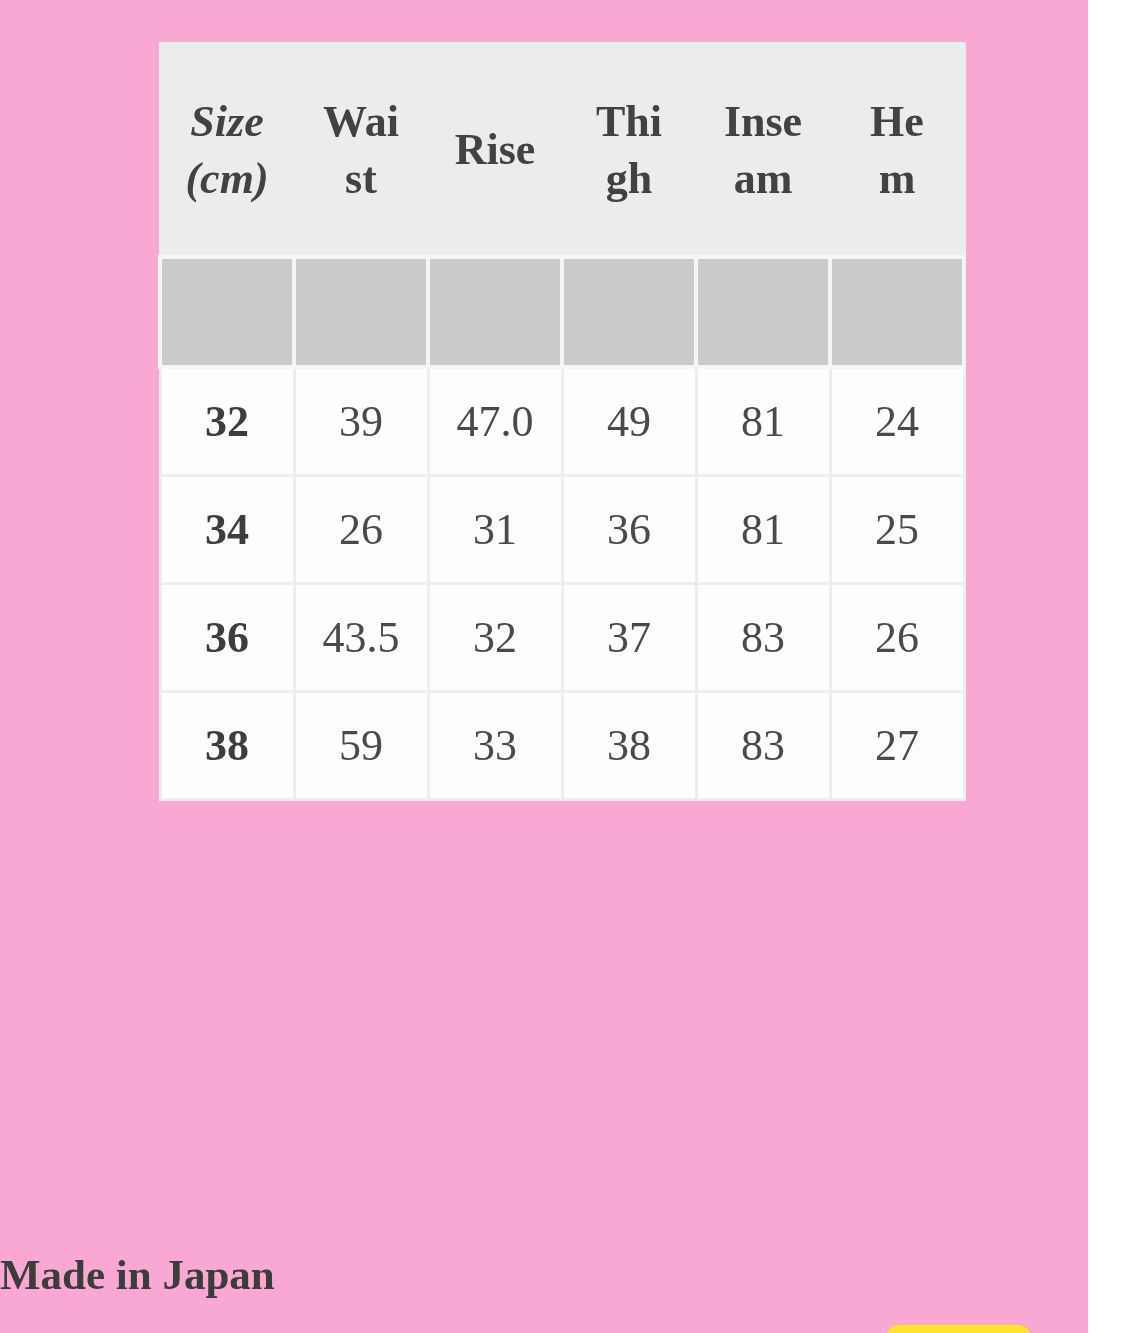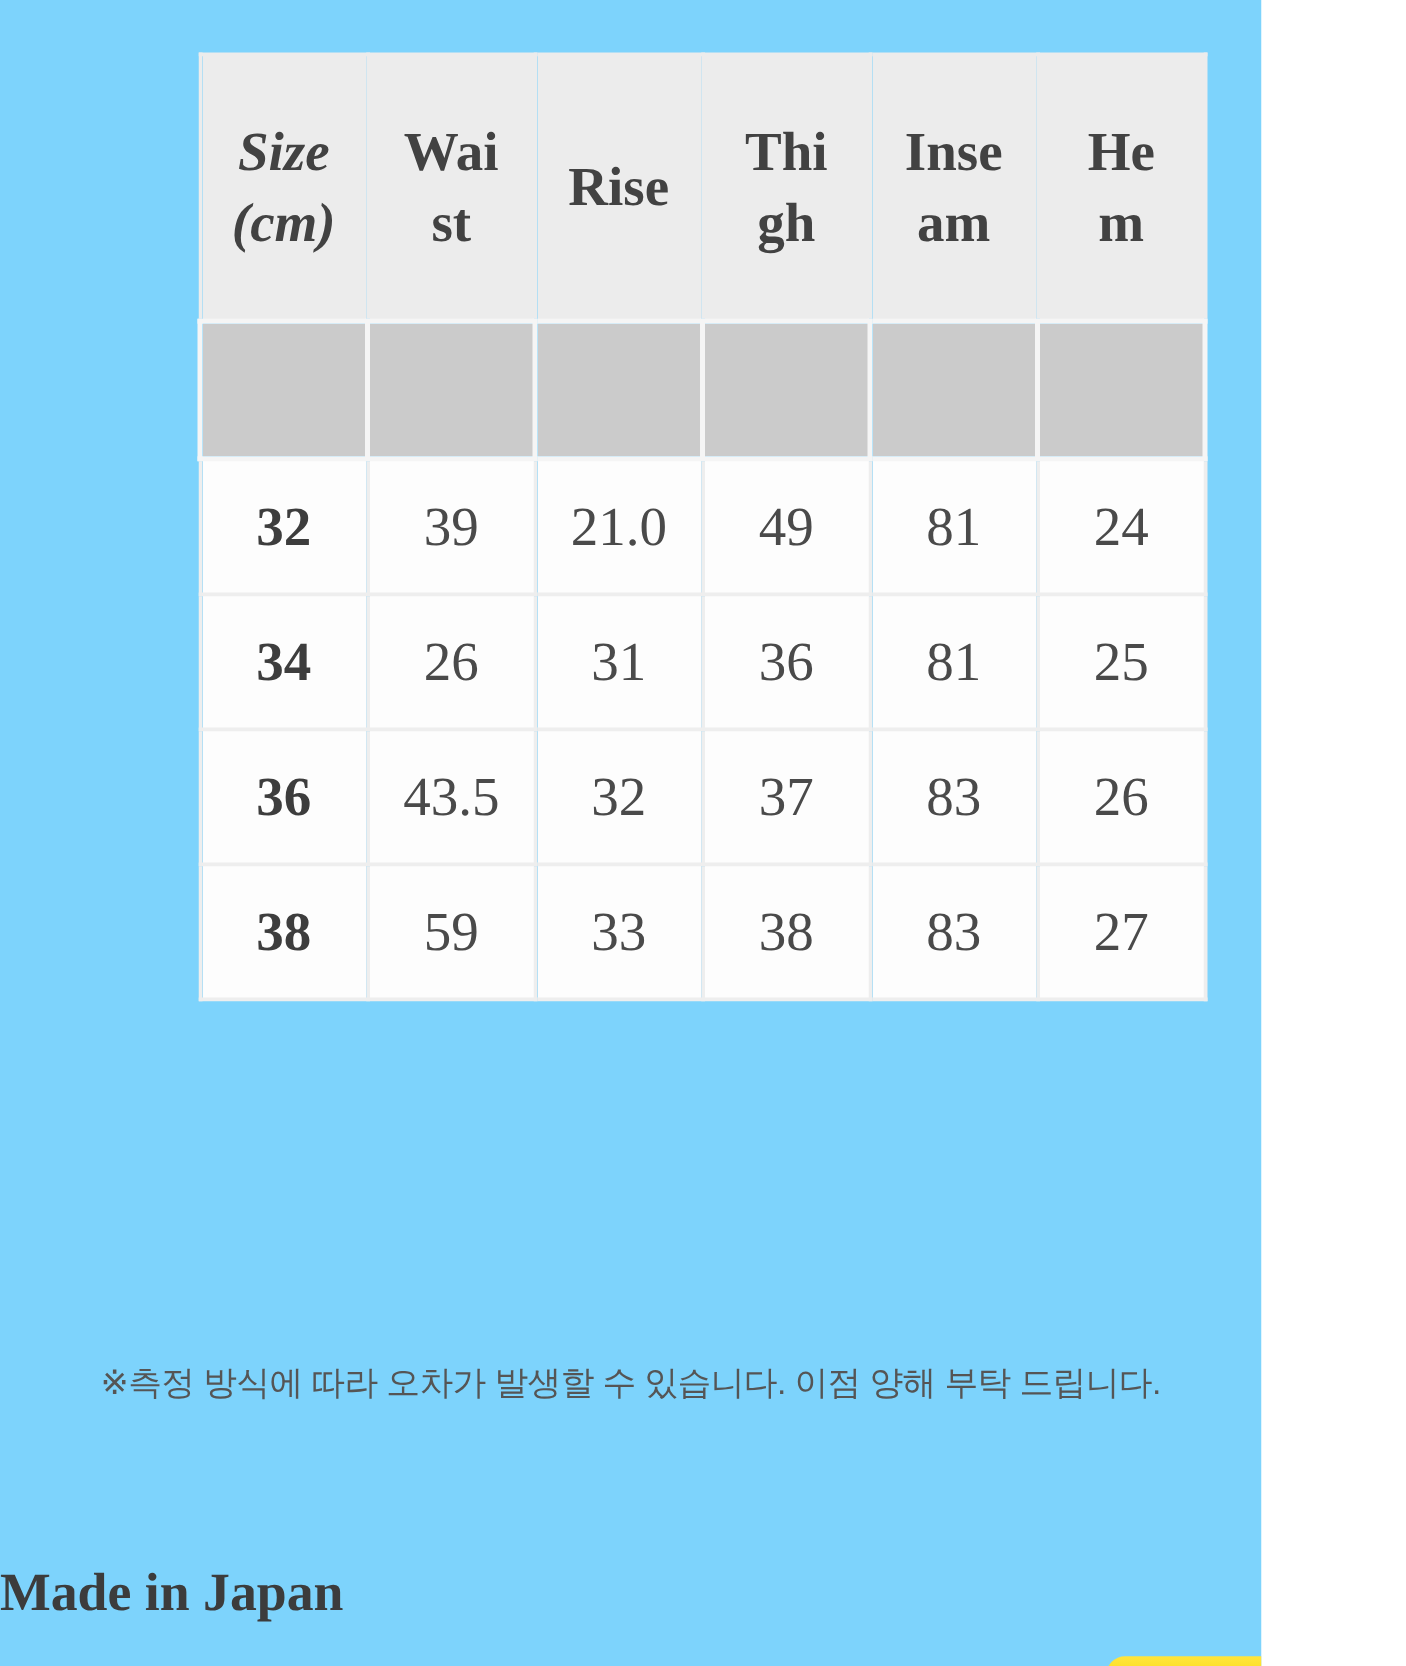--- a/index.html
+++ b/index.html
@@ -1,20 +1,20 @@
 <!DOCTYPE html>
 <html><head>
 <meta charset="utf-8">
 <style>
   html, body { margin: 0; padding: 0; }
   .screen {
     position: relative;
-    width: 1009px;
+    width: 1088px;
     height: 1333px;
-    background: #7dd3fc;
+    background: #f9a8d4;
     overflow: hidden;
     font-family: "Liberation Serif", serif;
   }
 
   
   table.size-chart {
     position: absolute;
     left: 158px;
     top: 42px;
     width: 808px;
@@ -112,21 +112,21 @@
         <td></td>
         <td></td>
         <td></td>
         <td></td>
         <td></td>
         <td></td>
       </tr>
       <tr class="data-row">
         <td class="size-cell">32</td>
         <td>39</td>
-        <td>21.0</td>
+        <td>47.0</td>
         <td>49</td>
         <td>81</td>
         <td>24</td>
       </tr>
       <tr class="data-row">
         <td class="size-cell">34</td>
         <td>26</td>
         <td>31</td>
         <td>36</td>
         <td>81</td>
@@ -144,19 +144,18 @@
         <td class="size-cell">38</td>
         <td>59</td>
         <td>33</td>
         <td>38</td>
         <td>83</td>
         <td>27</td>
       </tr>
     </tbody>
   </table>
 
-  <div class="note">※측정 방식에 따라 오차가 발생할 수 있습니다. 이점 양해 부탁 드립니다.</div>
 
   <div class="made-in">Made in Japan</div>
 
   <div class="floating-button"></div>
 
 </div>
 
 </body></html>

